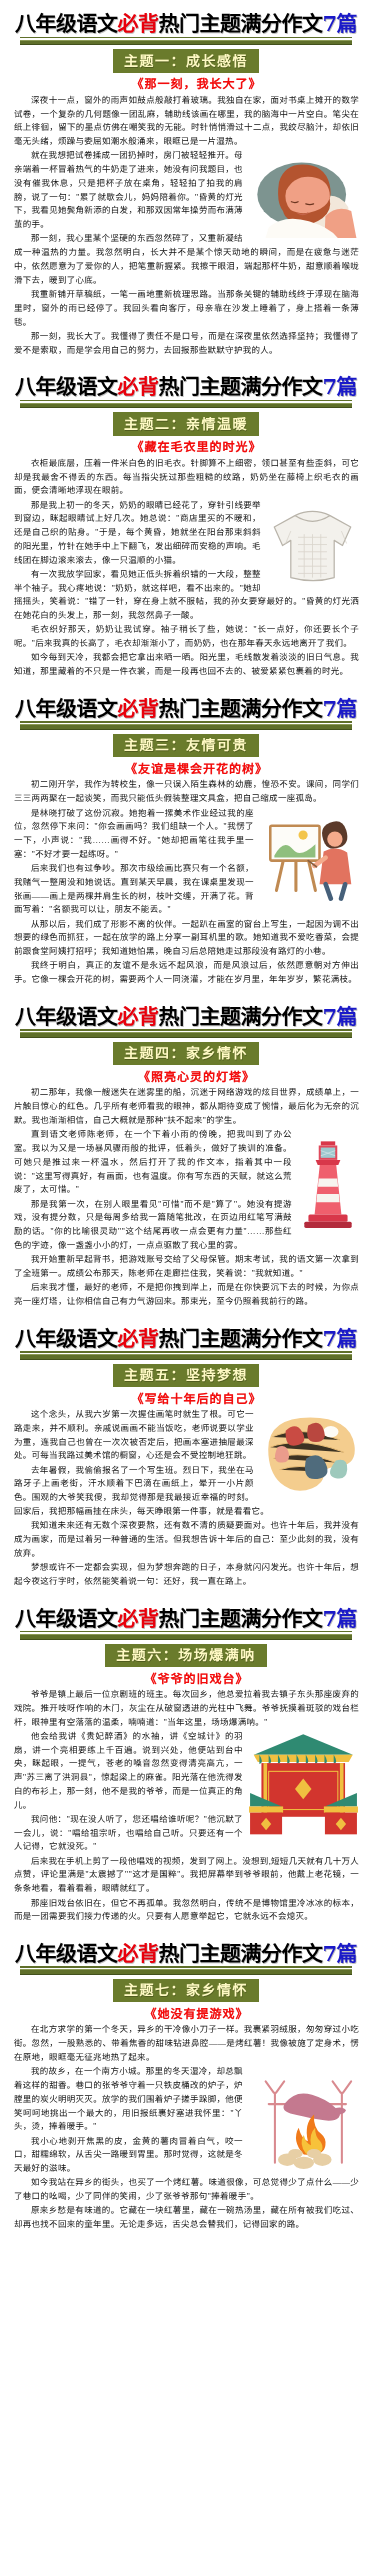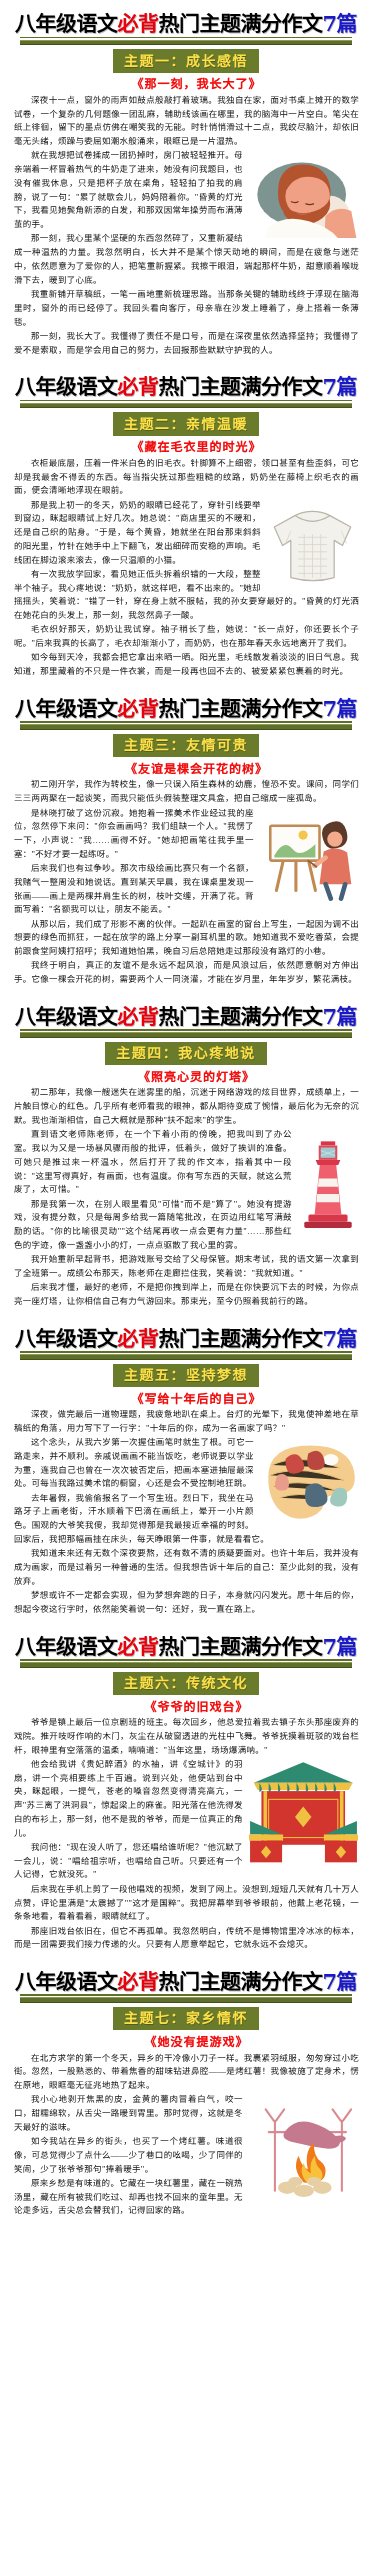--- a/index.html
+++ b/index.html
@@ -57,21 +57,21 @@
     background:#5f6f2a;
     border-top:0.5px solid #8b9a55;
     border-bottom:0.5px solid #42501c;
   }
 
   
   .theme-banner{
     display:block;
     margin:4.1px auto 0 auto;
     background:#6a7b2c;
-    color:#fde047;
+    color:#fef9c3;
     font-family:"DejaVu Serif","Liberation Serif",serif;
     font-weight:bold;
     font-size:14px;
     line-height:1;
     letter-spacing:1.5px;
     padding:4.1px 11.3px 5.2px 11.3px;
     width:max-content;
     text-align:center;
     text-shadow:0.5px 0.5px 0 rgba(60,70,20,.55);
   }
@@ -209,21 +209,21 @@
       </div>
     </div>
     <div class="section">
       <div class="masthead">
         <div class="masthead-title"><span>八年级语文</span><span class="hl-red">必背</span><span>热门主题满分作文</span><span class="hl-blue">7篇</span></div>
         <div class="rule-stack">
           <div class="rule-thin"></div>
           <div class="rule-thick"></div>
         </div>
       </div>
-      <div class="theme-banner">主题四：我心疼地说</div>
+      <div class="theme-banner">主题四：家乡情怀</div>
       <div class="essay-title">《照亮心灵的灯塔》</div>
       <div class="essay-body clearfix">
         <p>初二那年，我像一艘迷失在迷雾里的船，沉迷于网络游戏的炫目世界，成绩单上，一片触目惊心的红色。几乎所有老师看我的眼神，都从期待变成了惋惜，最后化为无奈的沉默。我也渐渐相信，自己大概就是那种"扶不起来"的学生。</p>
         <div class="illus ill-box"><svg width="62" height="103" viewBox="0 0 120 200">
         <path d="M46 24 l28 0 l0 8 l-28 0z" fill="#d8374a"></path>
         <rect x="42" y="32" width="36" height="28" fill="#e04a5c"></rect>
         <rect x="46" y="36" width="28" height="20" fill="#9ec9cf"></rect>
         <g stroke="#cfe2e5" stroke-width="1.6">
           <path d="M46 42 l28 10 M46 52 l28 -10"></path>
         </g>
@@ -244,48 +244,47 @@
       <div class="masthead">
         <div class="masthead-title"><span>八年级语文</span><span class="hl-red">必背</span><span>热门主题满分作文</span><span class="hl-blue">7篇</span></div>
         <div class="rule-stack">
           <div class="rule-thin"></div>
           <div class="rule-thick"></div>
         </div>
       </div>
       <div class="theme-banner">主题五：坚持梦想</div>
       <div class="essay-title">《写给十年后的自己》</div>
       <div class="essay-body clearfix">
-        <p>深夜，做完最后一道物理题，我疲惫地趴在桌上。台灯的光晕下，我鬼使神差地在草稿纸的角落，用力写下了一行字："十年后的你，成为一名画家了吗？"</p>
         <div class="illus ill-box"><svg width="100" height="85" viewBox="0 0 195 165">
         <path d="M18 78 q0 -62 82 -62 q78 0 86 54 q6 40 -34 42 q-26 1 -26 16 q0 17 -22 26 q-34 14 -62 -10 q-24 -22 -24 -66z" fill="#f4cd8e"></path>
         <g stroke="#e4b76f" stroke-width="2" opacity=".75">
           <path d="M26 54 q54 -24 132 6 M22 74 q60 -22 144 10 M28 96 q56 -18 122 8 M40 118 q46 -14 86 4"></path>
         </g>
         <ellipse cx="140" cy="44" rx="15" ry="11" fill="#fdfbf6"></ellipse>
         <path d="M52 42 q20 -18 32 2 q12 20 -8 26 q-26 8 -24 -28z" fill="#c94b43"></path>
         <path d="M36 74 q18 -8 22 12 q4 20 -16 18 q-18 -2 -6 -30z" fill="#ea9c8c"></path>
         <path d="M96 32 q22 -14 30 8 q8 22 -14 24 q-24 2 -16 -32z" fill="#b9473f"></path>
         <path d="M92 96 q26 -16 38 10 q12 26 -16 30 q-32 4 -22 -40z" fill="#4f6b7c"></path>
         <path d="M150 100 q24 -6 22 18 q-2 22 -24 16 q-20 -6 2 -34z" fill="#9ec9bc"></path>
       </svg></div>
         <p>这个念头，从我六岁第一次握住画笔时就生了根。可它一路走来，并不顺利。亲戚说画画不能当饭吃，老师说要以学业为重，连我自己也曾在一次次被否定后，把画本塞进抽屉最深处。可每当我路过美术馆的橱窗，心还是会不受控制地狂跳。</p>
         <p>去年暑假，我偷偷报名了一个写生班。烈日下，我坐在马路牙子上画老街，汗水顺着下巴滴在画纸上，晕开一小片颜色。围观的大爷笑我傻，我却觉得那是我最接近幸福的时刻。回家后，我把那幅画挂在床头，每天睁眼第一件事，就是看看它。</p>
         <p>我知道未来还有无数个深夜要熬，还有数不清的质疑要面对。也许十年后，我并没有成为画家，而是过着另一种普通的生活。但我想告诉十年后的自己：至少此刻的我，没有放弃。</p>
-        <p>梦想或许不一定都会实现，但为梦想奔跑的日子，本身就闪闪发光。愿十年后的你，想起今夜这行字时，依然能笑着说一句：还好，我一直在路上。</p>
-      </div>
-    </div>
-    <div class="section">
-      <div class="masthead">
-        <div class="masthead-title"><span>八年级语文</span><span class="hl-red">必背</span><span>热门主题满分作文</span><span class="hl-blue">7篇</span></div>
-        <div class="rule-stack">
-          <div class="rule-thin"></div>
-          <div class="rule-thick"></div>
-        </div>
-      </div>
-      <div class="theme-banner">主题六：传统文化</div>
+        <p>梦想或许不一定都会实现，但为梦想奔跑的日子，本身就闪闪发光。也许十年后，想起今夜这行字时，依然能笑着说一句：还好，我一直在路上。</p>
+      </div>
+    </div>
+    <div class="section">
+      <div class="masthead">
+        <div class="masthead-title"><span>八年级语文</span><span class="hl-red">必背</span><span>热门主题满分作文</span><span class="hl-blue">7篇</span></div>
+        <div class="rule-stack">
+          <div class="rule-thin"></div>
+          <div class="rule-thick"></div>
+        </div>
+      </div>
+      <div class="theme-banner">主题六：场场爆满呐</div>
       <div class="essay-title">《爷爷的旧戏台》</div>
       <div class="essay-body clearfix">
         <p>爷爷是镇上最后一位京剧班的班主。每次回乡，他总爱拉着我去镇子东头那座废弃的戏院。推开吱呀作响的木门，灰尘在从破窗透进的光柱中飞舞。爷爷抚摸着斑驳的戏台栏杆，眼神里有空落落的温柔，喃喃道："当年这里，场场爆满呐。"</p>
         <div class="illus ill-box"><svg width="111" height="106" viewBox="0 0 215 205">
         <path d="M107 6 l96 40 l-192 0z" fill="#2f8a72"></path>
         <path d="M11 46 l192 0 l-8 14 l-176 0z" fill="#f0c040"></path>
         <g fill="#2f8a72">
           <path d="M22 46 q10 16 0 18 z"></path>
               <path d="M40 46 q10 16 0 18 z"></path>
               <path d="M58 46 q10 16 0 18 z"></path>
@@ -341,19 +340,20 @@
         <path d="M108 172 q-24 -26 -10 -52 q6 22 18 26 q-8 -34 12 -52 q-2 26 14 38 q10 8 8 22 q-2 22 -42 18z" fill="#f07a1a"></path>
         <path d="M112 170 q-14 -18 -4 -36 q4 16 14 20 q-4 -22 8 -34 q0 18 10 26 q6 8 4 16 q-4 12 -32 8z" fill="#f7c23a"></path>
         <g fill="#e7cfa5">
           <ellipse cx="76" cy="182" rx="18" ry="12"></ellipse>
           <ellipse cx="108" cy="188" rx="20" ry="12"></ellipse>
           <ellipse cx="144" cy="182" rx="18" ry="12"></ellipse>
           <ellipse cx="92" cy="170" rx="14" ry="9"></ellipse>
           <ellipse cx="128" cy="170" rx="14" ry="9"></ellipse>
         </g>
       </svg></div>
+        <p>我的故乡，在一个南方小城。那里的冬天湿冷，却总飘着这样的甜香。巷口的张爷爷守着一只铁皮桶改的炉子，炉膛里的炭火明明灭灭。放学的我们围着炉子搓手跺脚，他便笑呵呵地挑出一个最大的，用旧报纸裹好塞进我怀里："丫头，烫，捧着暖手。"</p>
         <p>我小心地剥开焦黑的皮，金黄的薯肉冒着白气，咬一口，甜糯绵软，从舌尖一路暖到胃里。那时觉得，这就是冬天最好的滋味。</p>
         <p>如今我站在异乡的街头，也买了一个烤红薯。味道很像，可总觉得少了点什么——少了巷口的吆喝，少了同伴的笑闹，少了张爷爷那句"捧着暖手"。</p>
         <p>原来乡愁是有味道的。它藏在一块红薯里，藏在一碗热汤里，藏在所有被我们吃过、却再也找不回来的童年里。无论走多远，舌尖总会替我们，记得回家的路。</p>
       </div>
     </div>
   </div>
 
 
 </body></html>

